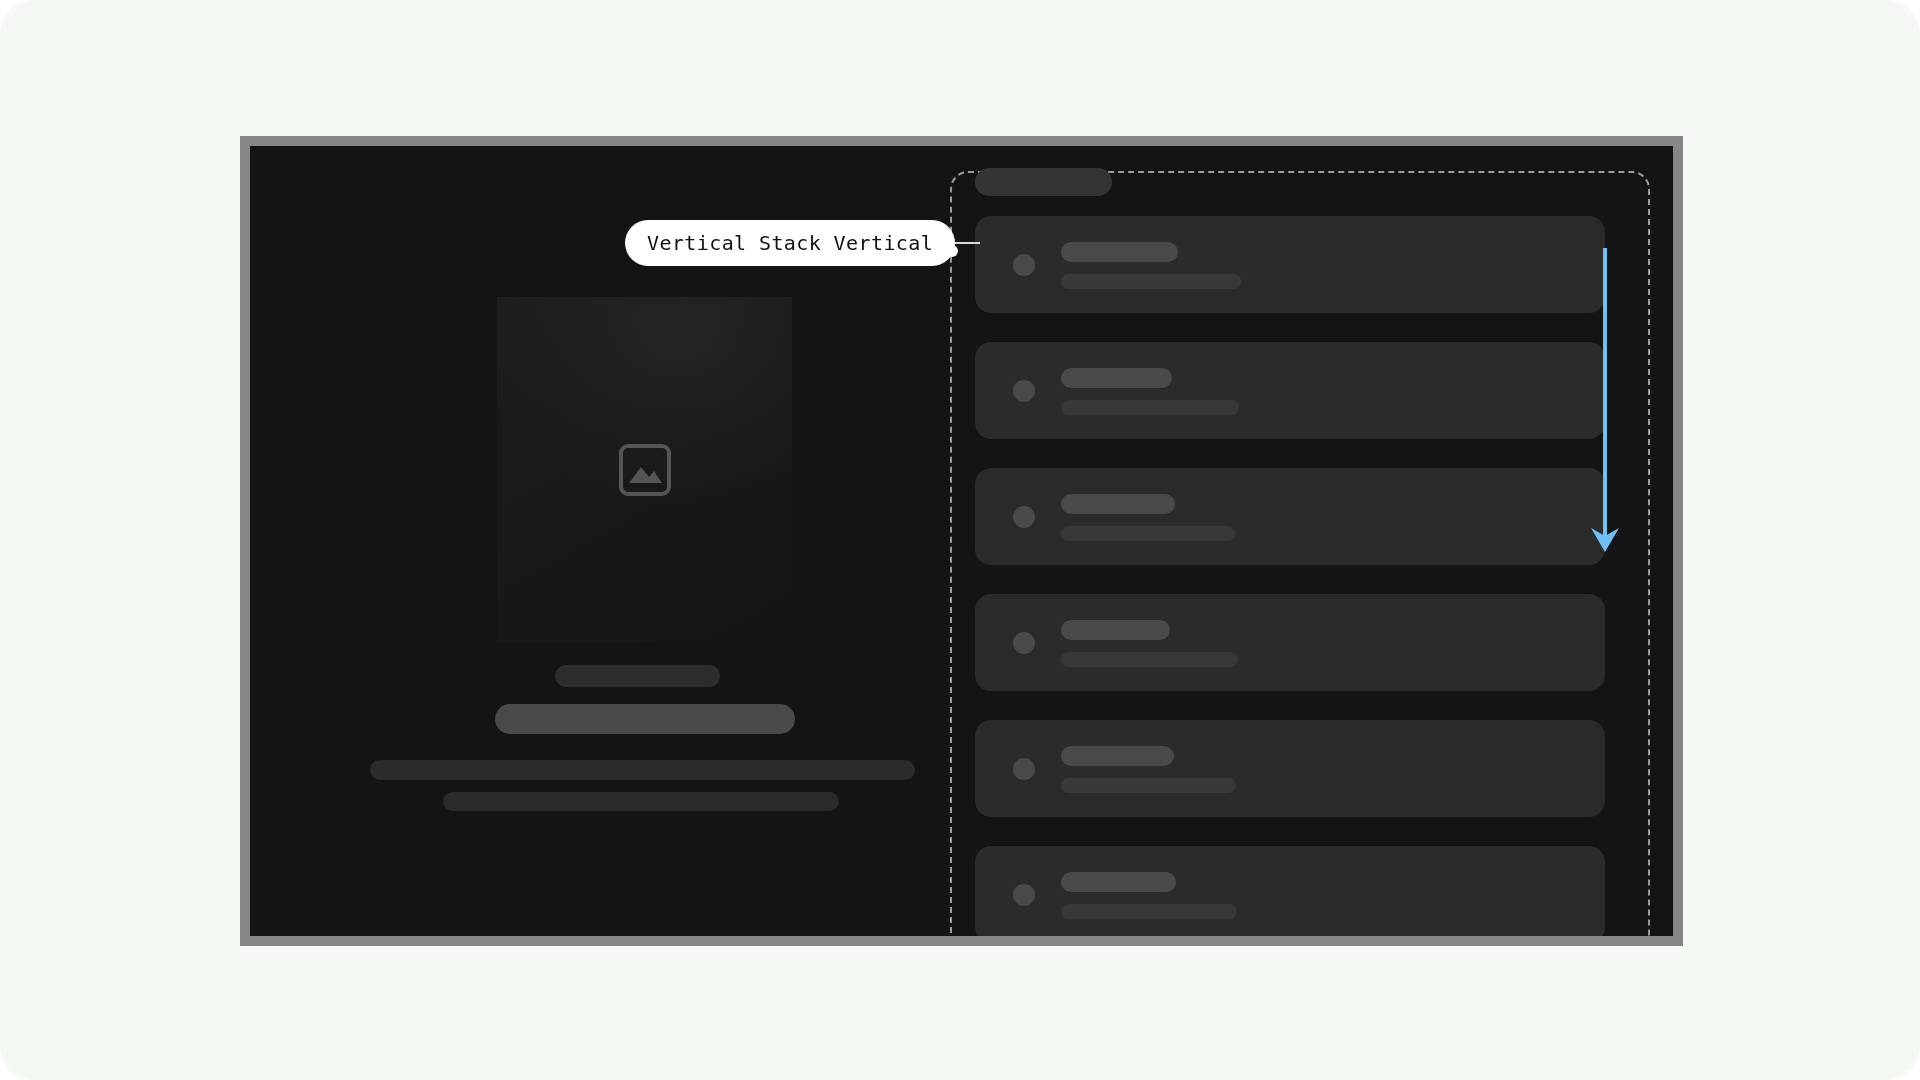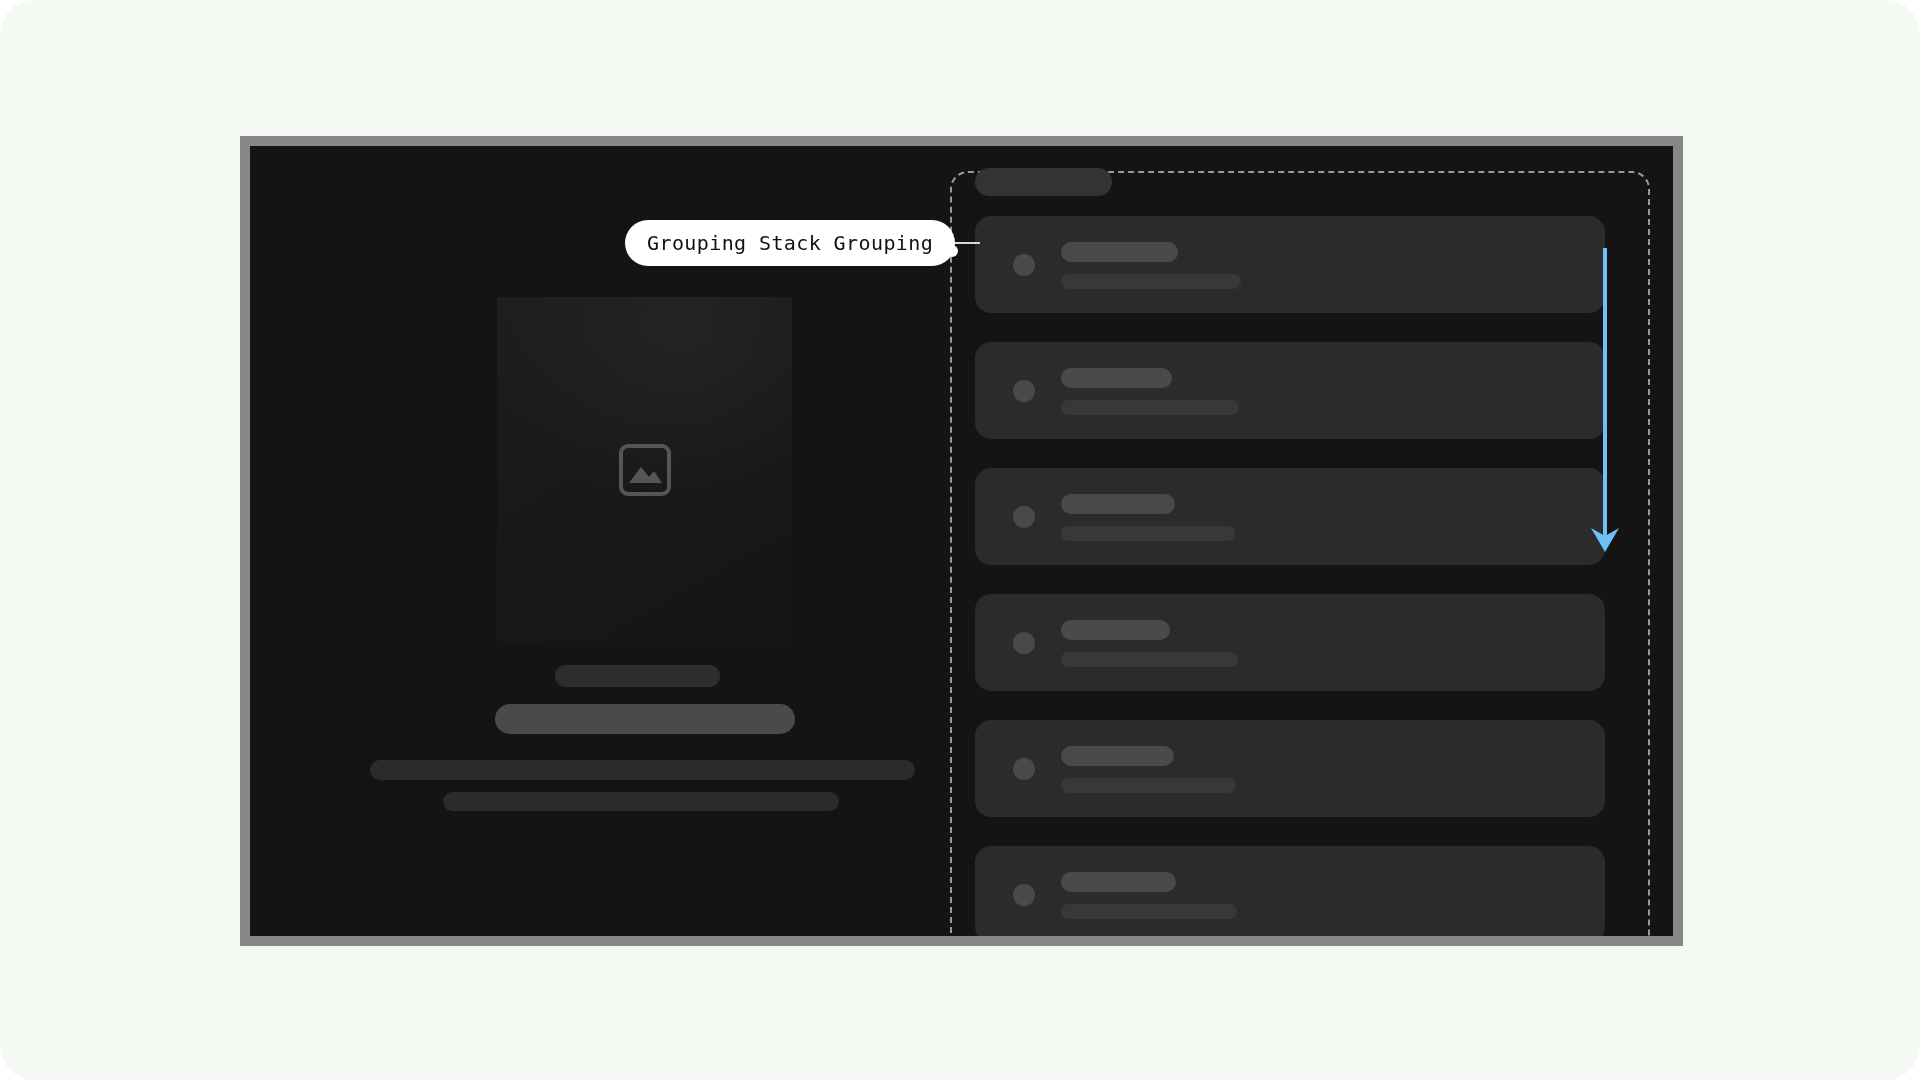--- a/index.html
+++ b/index.html
@@ -229,16 +229,16 @@
           </svg>
         </div>
 
       </div>
 
     </div>
   </div>
 
   <div id="callout-line"></div>
   <div id="callout-pill">
-    <span id="callout-pill-label">Grouping Stack Grouping</span>
+    <span id="callout-pill-label">Vertical Stack Vertical</span>
   </div>
 
 </div>
 
 </body></html>

